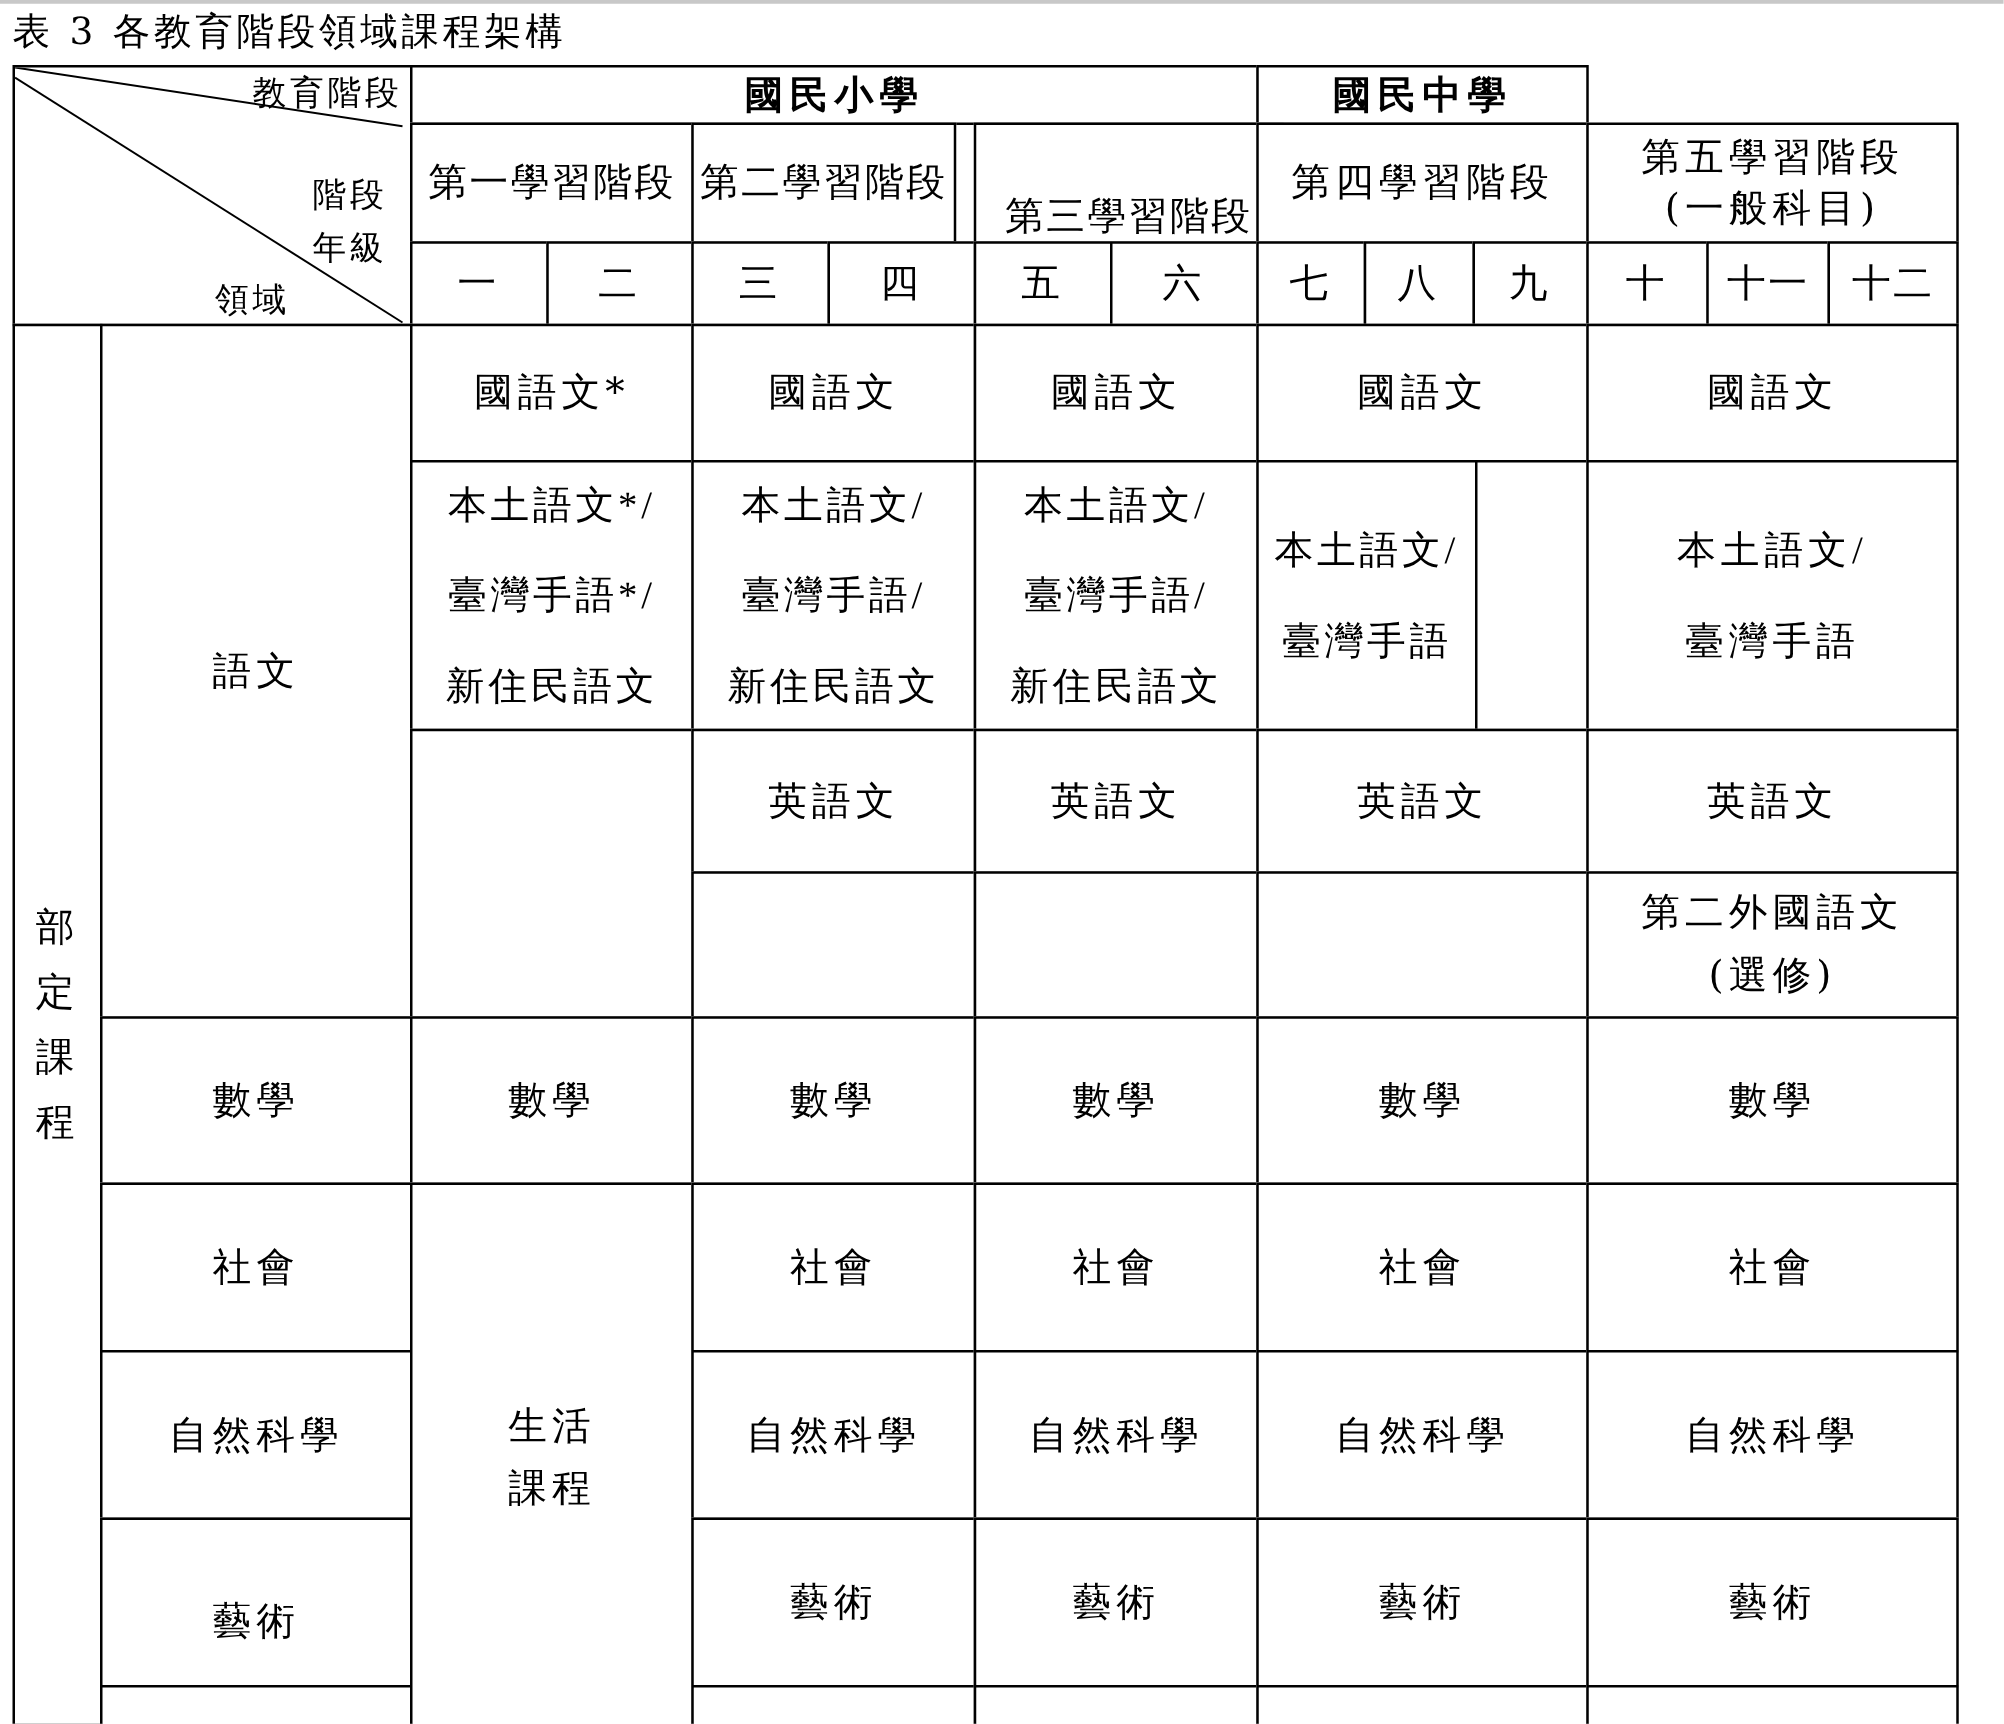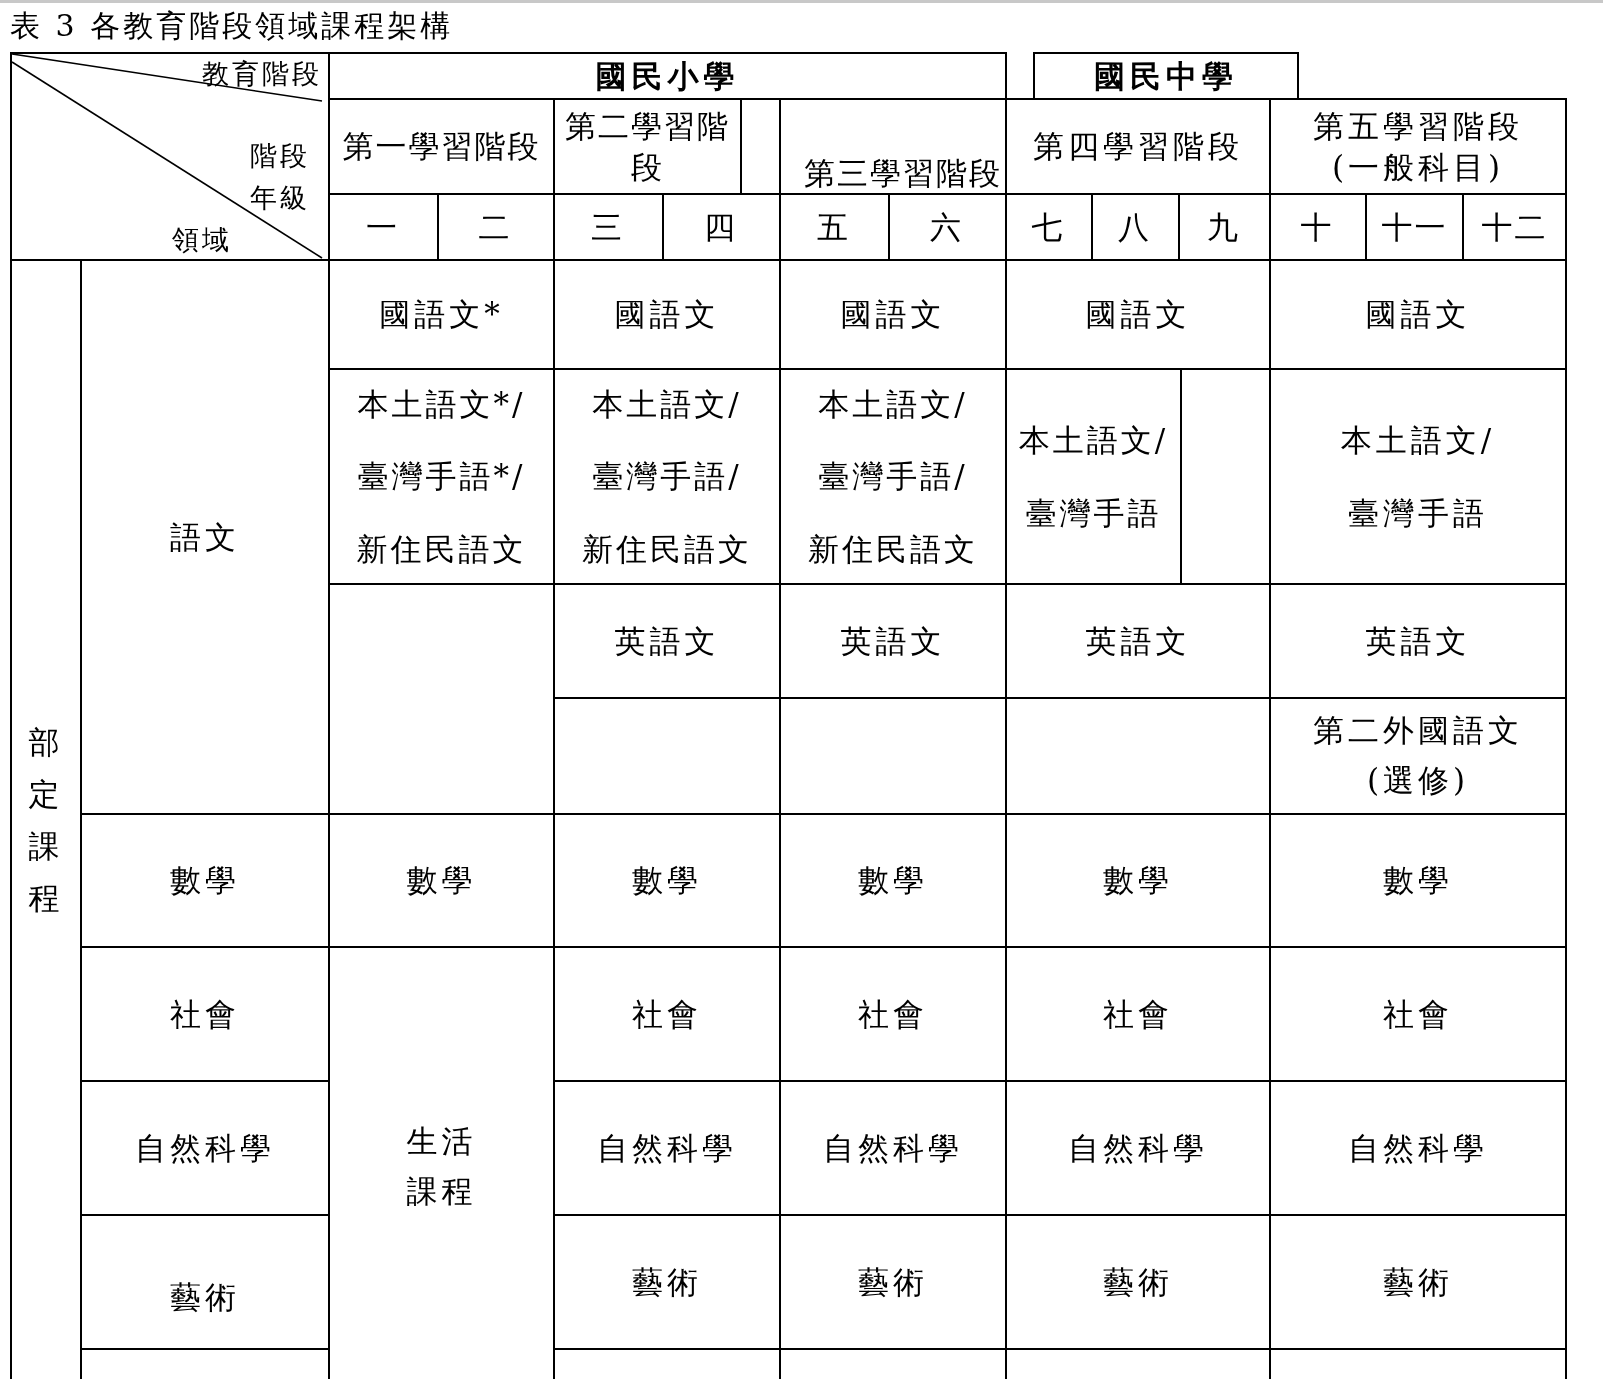--- a/index.html
+++ b/index.html
@@ -5,21 +5,21 @@
     html, body { margin: 0; padding: 0; background: #ffffff; }
     body { width: 1603px; height: 1379px; position: relative; overflow: hidden;
            font-family: "DejaVu Serif", "Liberation Serif", serif; color: #000; }
     .topline { position: absolute; left: 0; top: 0; width: 1603px; height: 3px; background: #c8c8c8; }
     .caption { position: absolute; left: 10px; top: 6px; font-size: 30px; line-height: 40px; letter-spacing: 3px; white-space: nowrap; }
     .cell { position: absolute; box-sizing: border-box; border: 2px solid #000; background: #fff;
             display: flex; align-items: center; justify-content: center; text-align: center;
             font-size: 31px; letter-spacing: 4px; line-height: 1.3; }
     .bold { font-weight: bold; letter-spacing: 5px; }
     .multiline { flex-direction: column; }
-    .ml-gap span { display: block; margin: 16px 6px; }
+    .ml-gap span { display: block; margin: 16px 6px; font-family: Liberation Serif, serif; }
     .ml-tight span { display: block; margin: 0; }
     .vertical { flex-direction: column; }
     .vertical span { display: block; line-height: 52px; }
     .corner { position: absolute; box-sizing: border-box; border: 2px solid #000; background: #fff; }
     .corner svg { position: absolute; left: 0; top: 0; }
     .corner .lbl { position: absolute; font-size: 27px; letter-spacing: 3px; white-space: nowrap; }
   </style>
 </head>
 <body>
 
@@ -33,31 +33,31 @@
   </svg>
   <span class="lbl" style="right:6px;top:2px;">教育階段</span>
   <span class="lbl" style="right:18px;top:84px;">階段</span>
   <span class="lbl" style="right:18px;top:126px;">年級</span>
   <span class="lbl" style="left:160px;top:168px;font-family:Liberation Serif, serif;">領域</span>
 </div>
 
 <div class="cell bold" style="left:328px;top:52px;width:679px;height:48px;">
     <span>國民小學</span>
   </div>
-<div class="cell bold" style="left:1005px;top:52px;width:266px;height:48px;margin-left:28px;">
+<div class="cell bold" style="left:1005px;top:52px;width:266px;height:48px;">
     <span>國民中學</span>
   </div>
 <div class="cell bold" style="left:1269px;top:52px;width:298px;height:48px;margin-top:48px;">
     <span>高級中等學校</span>
   </div>
 
 <div class="cell" style="left:328px;top:98px;width:227px;height:97px;letter-spacing:2px;">
     <span>第一學習階段</span>
   </div>
-<div class="cell" style="left:553px;top:98px;width:189px;height:97px;letter-spacing:2px;">
+<div class="cell" style="left:553px;top:98px;width:212px;height:97px;letter-spacing:2px;">
     <span>第二學習階段</span>
   </div>
 <div class="cell" style="left:779px;top:98px;width:248px;height:97px;letter-spacing:2px;align-items:flex-end;">
     <span>第三學習階段</span>
   </div>
 <div class="cell" style="left:1005px;top:98px;width:266px;height:97px;">
     <span>第四學習階段</span>
   </div>
 <div class="cell multiline ml-tight" style="left:1269px;top:98px;width:298px;height:97px;">
   <span>第五學習階段</span>

